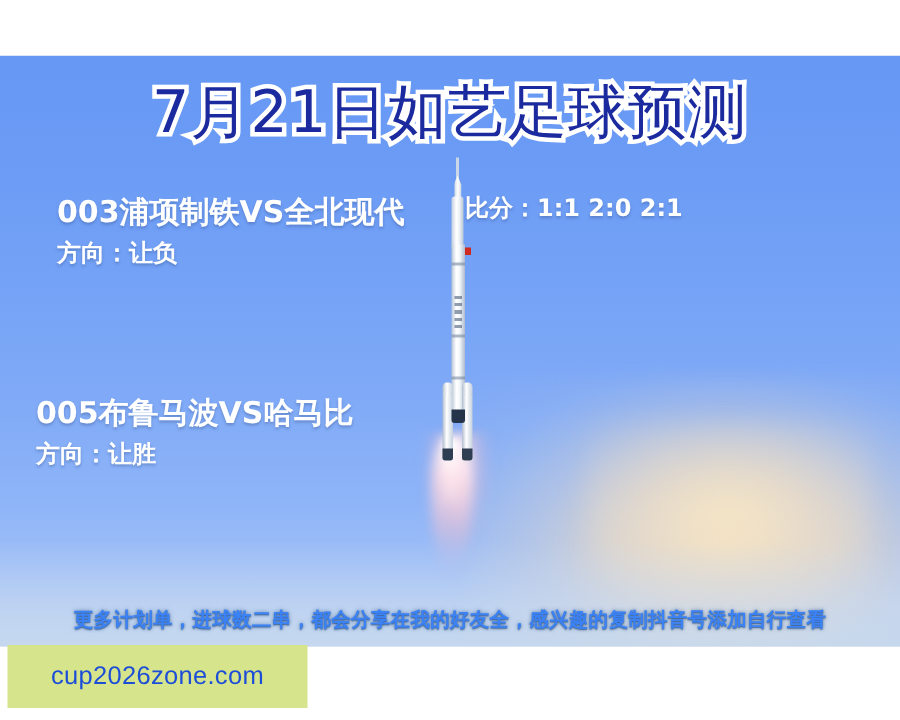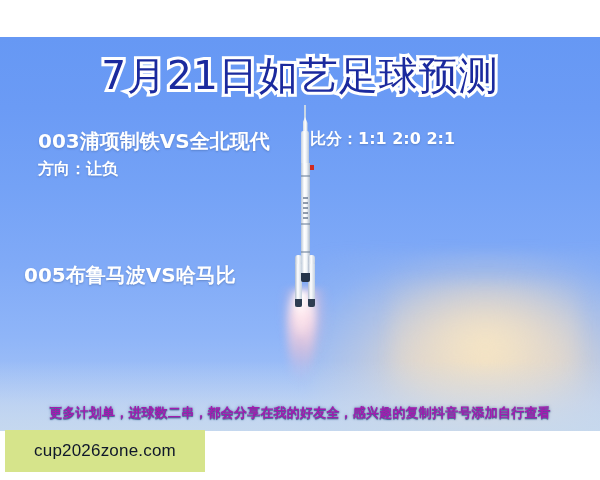--- a/index.html
+++ b/index.html
@@ -139,34 +139,34 @@
          text-shadow:0 1px 2px rgba(60,90,150,0.45);}
   .block .hdr{font-size:20px;font-weight:bold;line-height:1.5;}
   .block .row{font-size:16px;font-weight:bold;line-height:1.62;}
   #blk0{left:38px;top:126px;}
   #blk1{left:310px;top:126px;}
   #blk2{left:24px;top:260px;}
 
   
   .caption{
     position:absolute;left:0;top:404px;width:600px;text-align:center;
-    font-size:13px;font-weight:bold;color:#a21caf;letter-spacing:0.2px;
+    font-size:13px;font-weight:bold;color:#3b82f6;letter-spacing:0.2px;
     text-shadow:0 1px 1px rgba(40,80,130,0.85),0 0 3px rgba(40,80,130,0.6);
     white-space:nowrap;
     font-family:Liberation Mono, monospace;
   }
 
   
   .watermark{
     position:absolute;left:5px;top:430px;width:200px;height:42px;
     background:#d6e48b;
     display:flex;align-items:center;justify-content:center;
   }
   .watermark span{
-    font-size:17px;color:#0f172a;letter-spacing:0.2px;
+    font-size:17px;color:#1d4ed8;letter-spacing:0.2px;
     font-family:"Liberation Sans","DejaVu Sans",sans-serif;
   }
 </style>
 </head>
 <body>
 
 <div id="stage">
 
   <div class="photo">
     <div class="haze-right"></div>
@@ -212,20 +212,23 @@
   </div>
 
   <div class="block" id="blk1">
     <div class="row">
       <span>比分：</span><span>1:1 2:0 2:1</span>
     </div>
   </div>
 
   <div class="block" id="blk2">
     <div class="hdr">005布鲁马波VS哈马比</div>
+    <div class="row">
+      <span>方向：</span><span>让胜</span>
+    </div>
   </div>
 
   <div class="caption">更多计划单，进球数二串，都会分享在我的好友全，感兴趣的复制抖音号添加自行查看</div>
 
   <div class="watermark">
     <span>cup2026zone.com</span>
   </div>
 
 </div>
 

